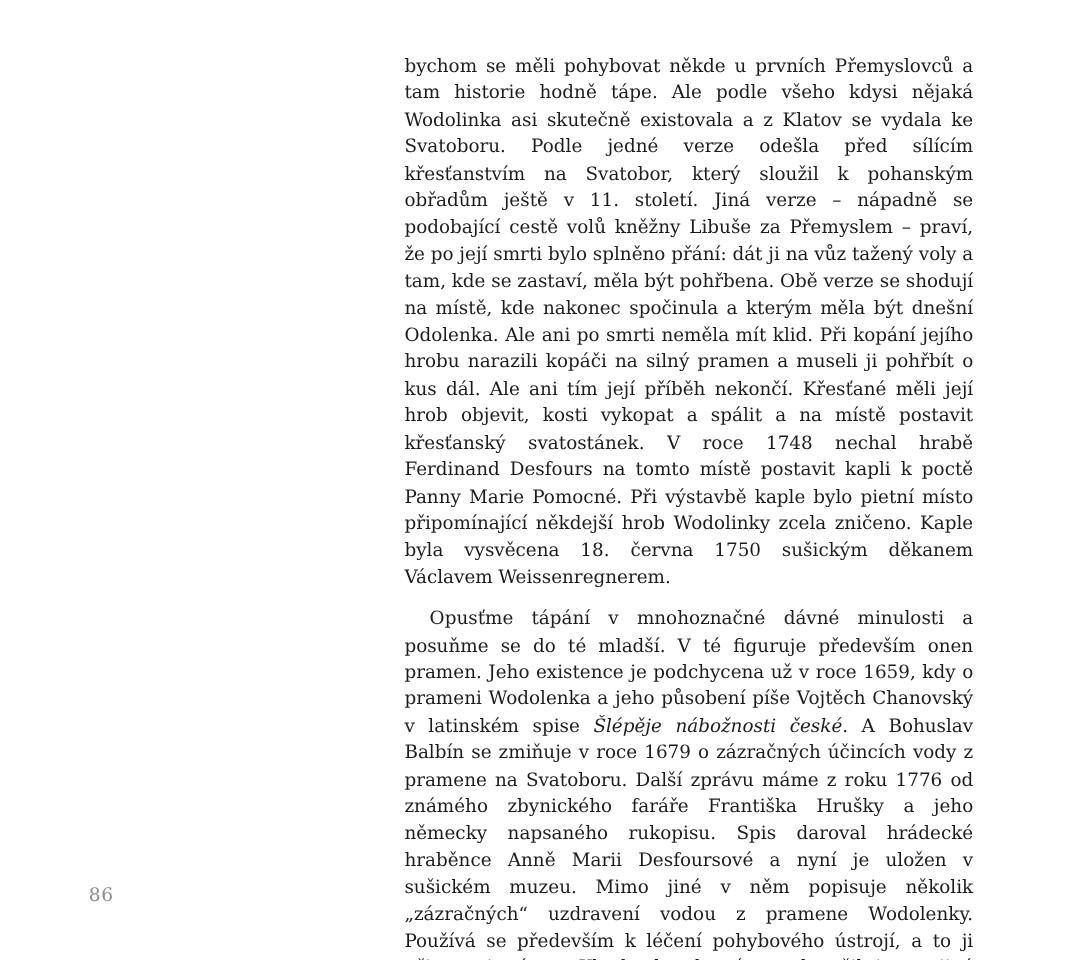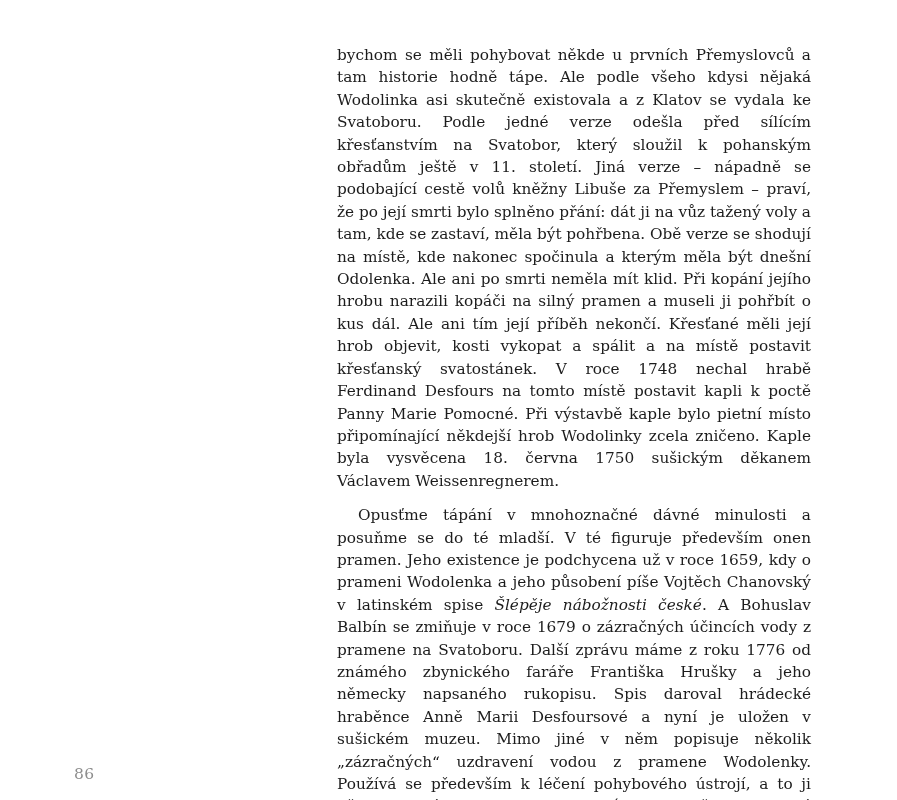--- a/index.html
+++ b/index.html
@@ -39,21 +39,20 @@
   .text-block em {
   }
   .page-number {
     position: absolute;
     left: 74px;
     top: 737px;
     color: #8d8d8d;
     font-size: 15.5px;
     letter-spacing: 0.5px;
     font-family: "DejaVu Serif", "Liberation Serif", serif;
-    margin-top: 28px;
   }
 </style>
 </head>
 <body>
 
 <div class="page">
   <main class="text-block">
       <p><span>bychom se měli pohybovat někde u prvních Přemyslovců a tam historie hodně tápe. Ale podle všeho kdysi nějaká Wodolinka asi skutečně existovala a z Klatov se vydala ke Svatoboru. Podle jedné verze odešla před sílícím křesťanstvím na Svatobor, který sloužil k pohanským obřadům ještě v 11. století. Jiná verze – nápadně se podobající cestě volů kněžny Libuše za Přemyslem – praví, že po její smrti bylo splněno přání: dát ji na vůz tažený voly a tam, kde se zastaví, měla být pohřbena. Obě verze se shodují na místě, kde nakonec spočinula a kterým měla být dnešní Odolenka. Ale ani po smrti neměla mít klid. Při kopání jejího hrobu narazili kopáči na silný pramen a museli ji pohřbít o kus dál. Ale ani tím její příběh nekončí. Křesťané měli její hrob objevit, kosti vykopat a spálit a na místě postavit křesťanský svatostánek. V roce 1748 nechal hrabě Ferdinand Desfours na tomto místě postavit kapli k poctě Panny Marie Pomocné. Při výstavbě kaple bylo pietní místo připomínající někdejší hrob Wodolinky zcela zničeno. Kaple byla vysvěcena 18. června 1750 sušickým děkanem Václavem Weissenregnerem.</span></p>
       <p class="indent"><span>Opusťme tápání v mnohoznačné dávné minulosti a posuňme se do té mladší. V té figuruje především onen pramen. Jeho existence je podchycena už v roce 1659, kdy o prameni Wodolenka a jeho působení píše Vojtěch Chanovský v latinském spise </span><em>Šlépěje nábožnosti české</em><span>. A Bohuslav Balbín se zmiňuje v roce 1679 o zázračných účincích vody z pramene na Svatoboru. Další zprávu máme z roku 1776 od známého zbynického faráře Františka Hrušky a jeho německy napsaného rukopisu. Spis daroval hrádecké hraběnce Anně Marii Desfoursové a nyní je uložen v sušickém muzeu. Mimo jiné v něm popisuje několik „zázračných“ uzdravení vodou z pramene Wodolenky. Používá se především k léčení pohybového ústrojí, a to ji přinese i název: Kloubovka, který se ale vžil i pro jiné prameny.</span></p>
     </main>

